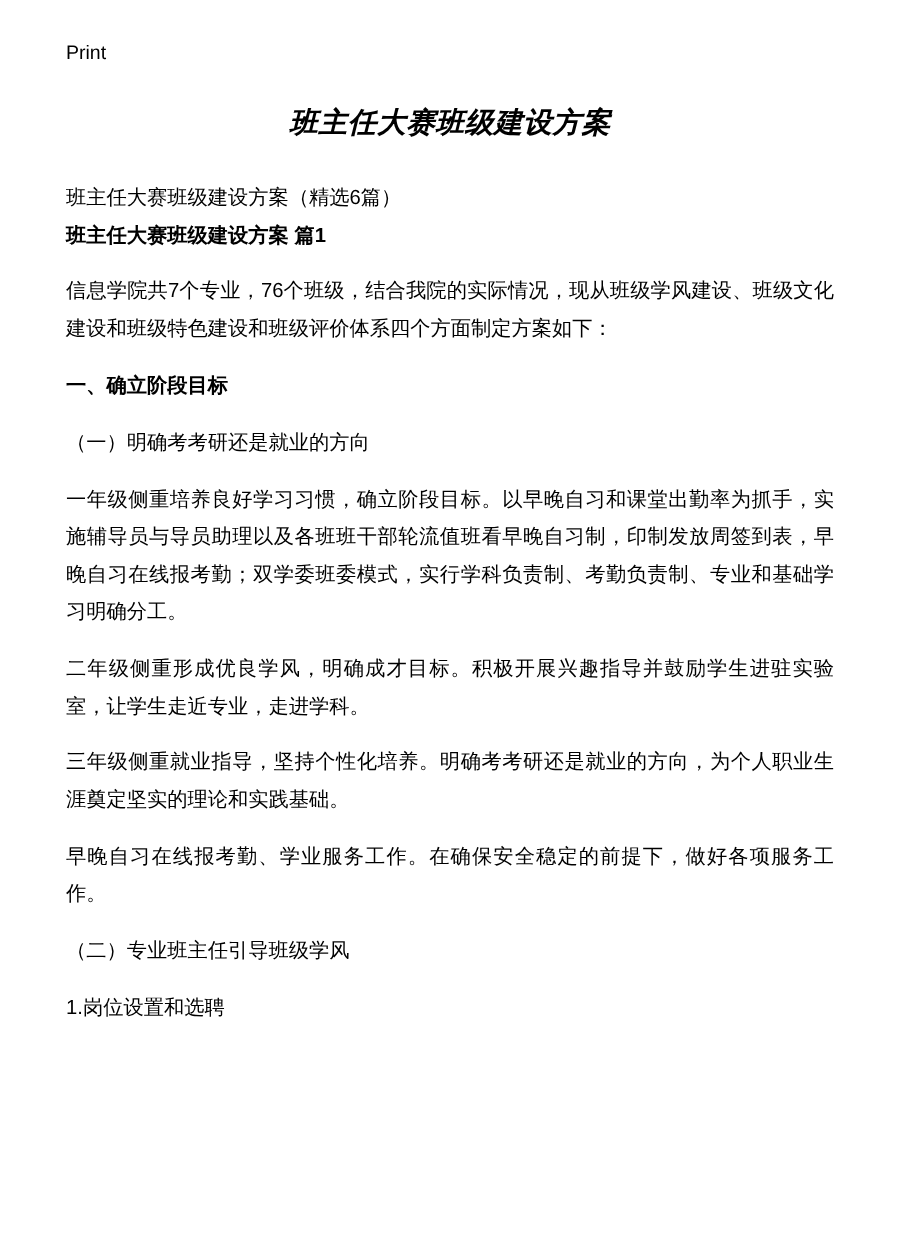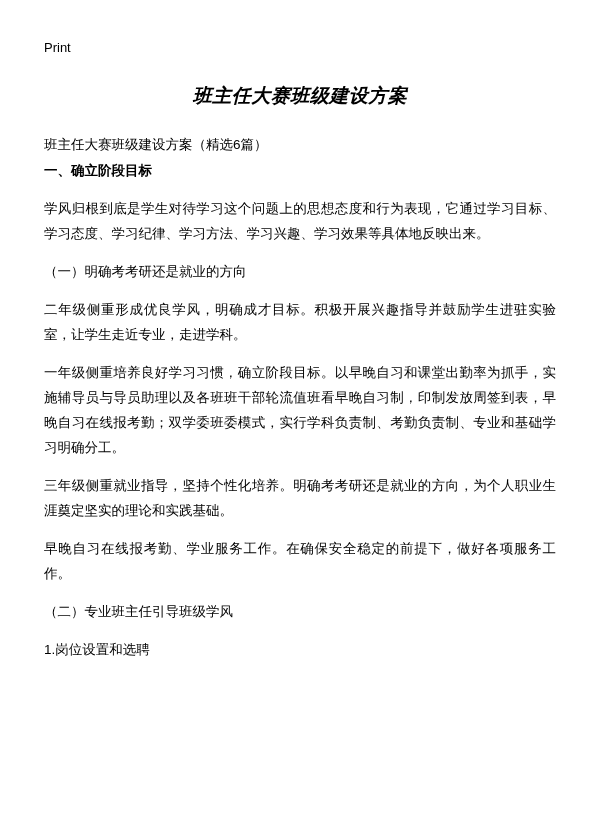--- a/index.html
+++ b/index.html
@@ -12,21 +12,21 @@
     height: 828px;
     font-family: "Liberation Sans", "DejaVu Sans", sans-serif;
     color: #000000;
     position: relative;
     overflow: hidden;
   }
   .page {
     width: 600px;
     height: 684px;
     box-sizing: border-box;
-    padding: 38px 44px 0 44px;
+    padding: 26px 44px 0 44px;
     position: relative;
   }
   .print-link {
     font-size: 13px;
     color: #000;
     text-decoration: none;
     display: inline-block;
     margin: 0 0 18px 0;
     font-family: "Liberation Sans", "DejaVu Sans", sans-serif;
   }
@@ -68,26 +68,27 @@
 <body>
 
 <div class="page">
 
   <a href="#" class="print-link">Print</a>
 
   <h1 class="doc-title">班主任大赛班级建设方案</h1>
 
   <div class="subtitle">班主任大赛班级建设方案（精选6篇）</div>
 
+  <div class="section-head">班主任大赛班级建设方案 篇1</div>
 
+  <p class="body">信息学院共7个专业，76个班级，结合我院的实际情况，现从班级学风建设、班级文化建设和班级特色建设和班级评价体系四个方面制定方案如下：</p>
   <p class="heading-bold">一、确立阶段目标</p>
-  <p class="body">学风归根到底是学生对待学习这个问题上的思想态度和行为表现，它通过学习目标、学习态度、学习纪律、学习方法、学习兴趣、学习效果等具体地反映出来。</p>
   <p class="body">（一）明确考考研还是就业的方向</p>
+  <p class="body">一年级侧重培养良好学习习惯，确立阶段目标。以早晚自习和课堂出勤率为抓手，实施辅导员与导员助理以及各班班干部轮流值班看早晚自习制，印制发放周签到表，早晚自习在线报考勤；双学委班委模式，实行学科负责制、考勤负责制、专业和基础学习明确分工。</p>
   <p class="body">二年级侧重形成优良学风，明确成才目标。积极开展兴趣指导并鼓励学生进驻实验室，让学生走近专业，走进学科。</p>
-  <p class="body">一年级侧重培养良好学习习惯，确立阶段目标。以早晚自习和课堂出勤率为抓手，实施辅导员与导员助理以及各班班干部轮流值班看早晚自习制，印制发放周签到表，早晚自习在线报考勤；双学委班委模式，实行学科负责制、考勤负责制、专业和基础学习明确分工。</p>
   <p class="body">三年级侧重就业指导，坚持个性化培养。明确考考研还是就业的方向，为个人职业生涯奠定坚实的理论和实践基础。</p>
   <p class="body">早晚自习在线报考勤、学业服务工作。在确保安全稳定的前提下，做好各项服务工作。</p>
   <p class="body">（二）专业班主任引导班级学风</p>
   <p class="body">1.岗位设置和选聘</p>
   
 
   
 </div>
 
 </body></html>

